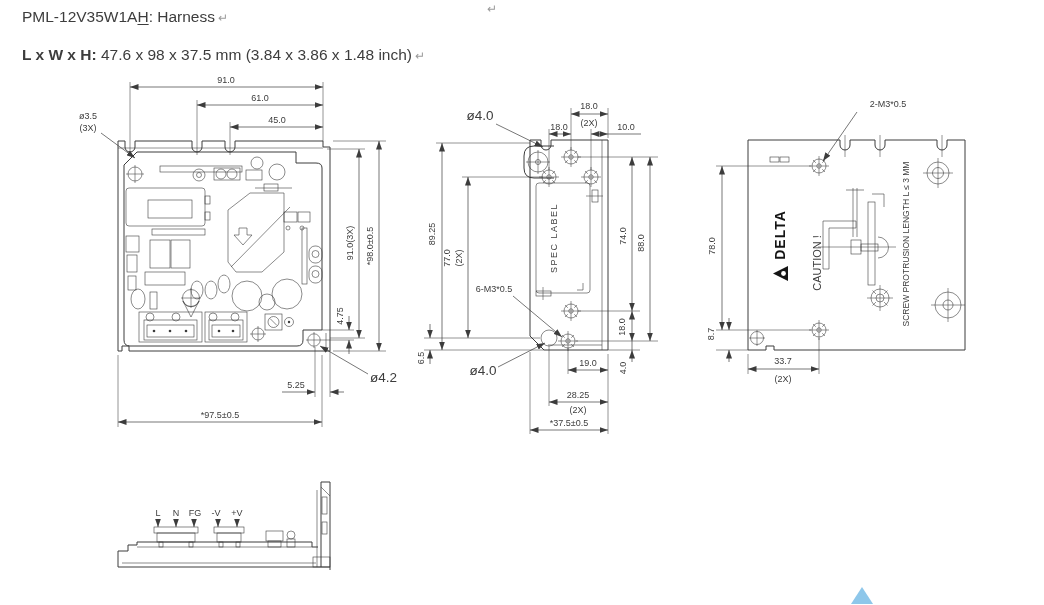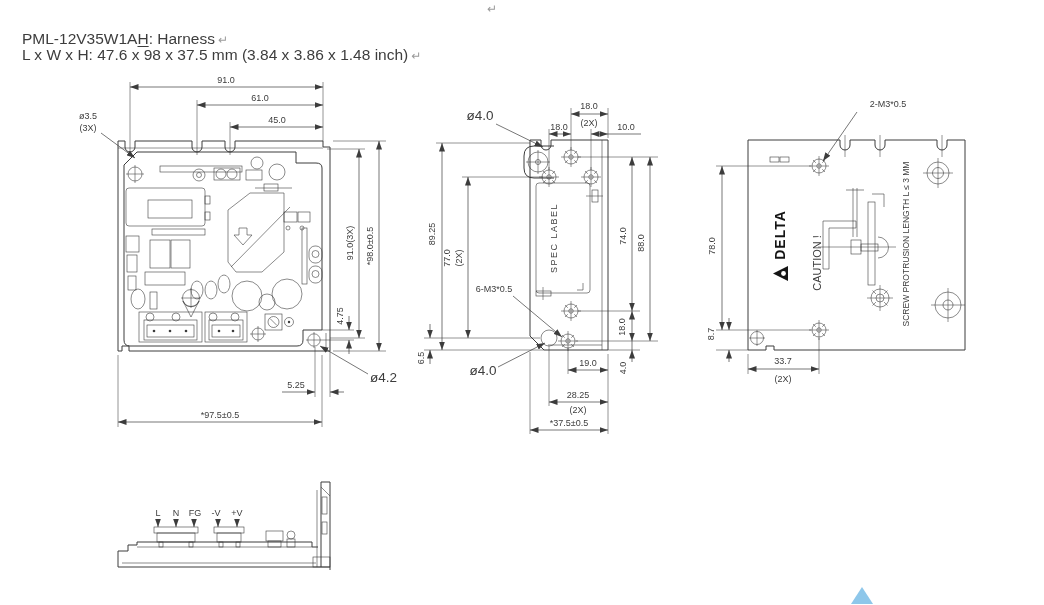--- a/index.html
+++ b/index.html
@@ -1,23 +1,23 @@
 <!DOCTYPE html>
 <html><head>
 <meta charset="utf-8">
 <style>
   html,body{margin:0;padding:0;background:#fff;}
   .page{position:relative;width:1044px;height:605px;background:#fff;overflow:hidden;
         font-family:"Liberation Sans",sans-serif;}
-  .hdr{position:absolute;left:22px;top:8px;color:#3d3d3d;font-size:15.5px;white-space:nowrap;margin-top:22px;}
+  .hdr{position:absolute;left:22px;top:8px;color:#3d3d3d;font-size:15.5px;white-space:nowrap;}
   .hdr2{position:absolute;left:22px;top:46px;color:#3d3d3d;font-size:15.5px;white-space:nowrap;}
   .hdr .u{text-decoration:underline;text-underline-offset:2px;}
   .pmark{color:#9a9a9a;font-size:12px;margin-left:3px;}
   .float-pmark{position:absolute;left:484px;top:2px;}
-  .bold{font-weight:normal;}
+  .bold{font-weight:bold;}
   svg{position:absolute;left:0;top:0;}
   .ln{stroke:#3c3c3c;stroke-width:1;fill:none;}
   .tn{stroke:#3c3c3c;stroke-width:0.6;fill:none;}
   .ext{stroke:#3c3c3c;stroke-width:0.55;fill:none;}
   .dim{stroke:#3c3c3c;stroke-width:0.7;fill:none;}
   .dt{font-family:"Liberation Sans",sans-serif;font-size:9px;fill:#3c3c3c;text-anchor:middle;}
   .dl{font-family:"Liberation Sans",sans-serif;font-size:13.5px;fill:#3c3c3c;}
   .spec{font-family:"Liberation Sans",sans-serif;font-size:9px;letter-spacing:1.5px;fill:#3c3c3c;text-anchor:middle;}
   .note{font-family:"Liberation Sans",sans-serif;font-size:8.5px;fill:#3c3c3c;text-anchor:middle;}
   .caution{font-family:"Liberation Sans",sans-serif;font-size:11px;fill:#3c3c3c;text-anchor:middle;}

